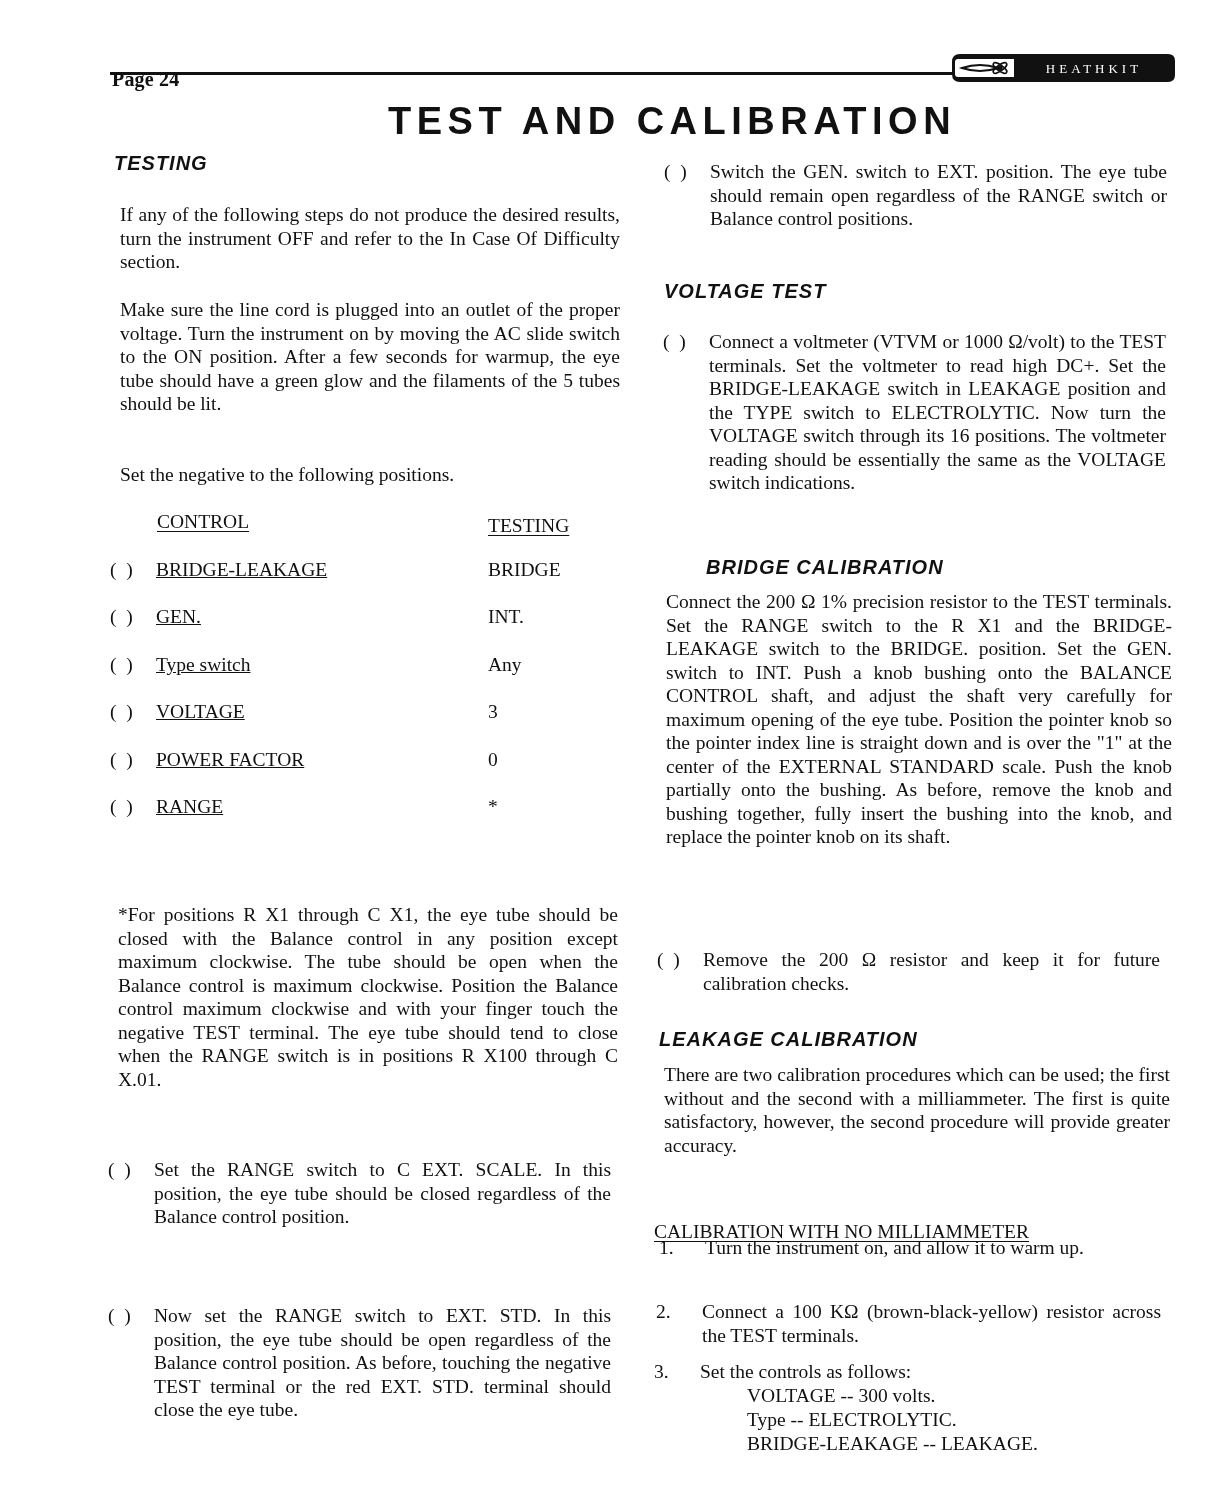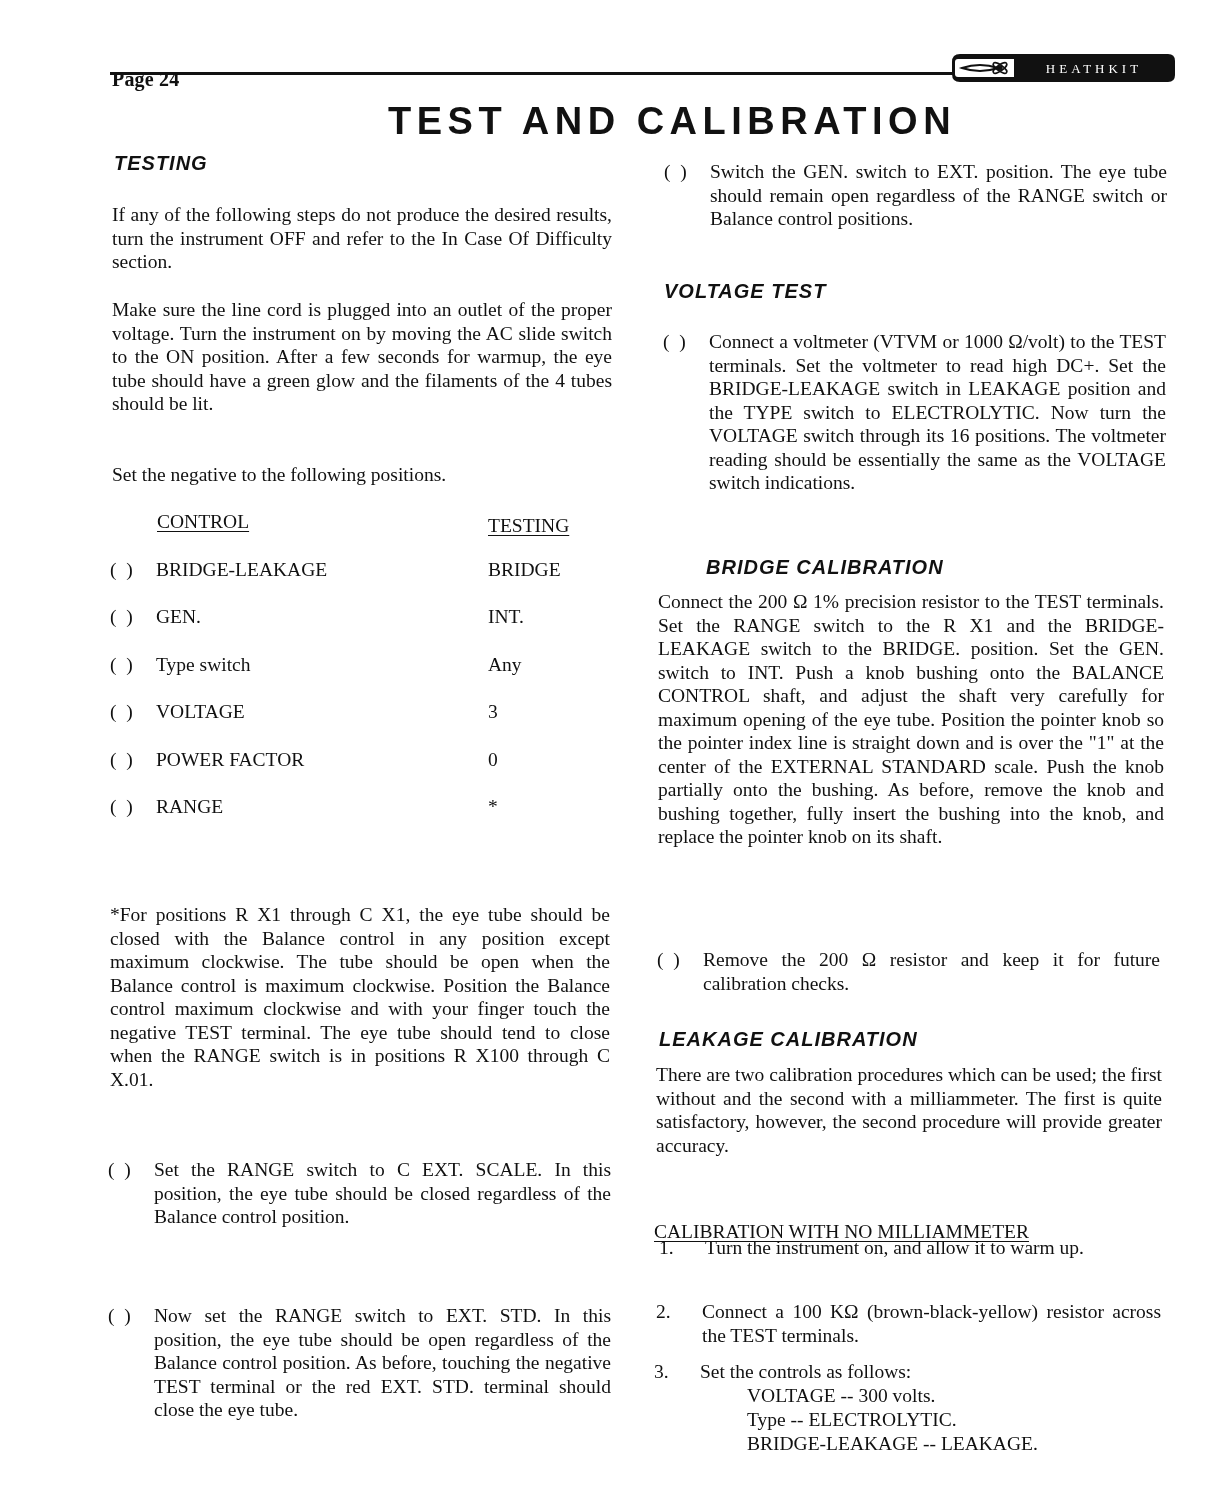--- a/index.html
+++ b/index.html
@@ -5,27 +5,27 @@
   html, body { margin: 0; padding: 0; background: #ffffff; }
   body { width: 1232px; height: 1499px; position: relative; overflow: hidden; color: #111; font-family: "Liberation Serif", "DejaVu Serif", serif; }
   .page-num { position: absolute; left: 112px; top: 36px; font-size: 20px; font-weight: bold; letter-spacing: 0.2px; margin-top: 32px; }
   .rule { position: absolute; left: 110px; top: 72px; width: 846px; height: 3px; background: #111; }
   .logo { position: absolute; left: 950px; top: 52px; width: 226px; height: 32px; text-align: right; }
   .title { position: absolute; left: 388px; top: 100px; font-family: "Liberation Sans", "DejaVu Sans", sans-serif; font-weight: bold; font-size: 38px; letter-spacing: 5.5px; white-space: nowrap; }
   .col { position: absolute; font-size: 19.5px; line-height: 23.5px; }
   .col-left { left: 112px; width: 500px; }
   .col-right { left: 657px; width: 506px; }
   .h { font-family: "Liberation Sans", "DejaVu Sans", sans-serif; font-weight: bold; font-size: 20px; letter-spacing: 1px; position: absolute; white-space: nowrap; font-style: italic; }
-  .p { position: absolute; text-align: justify; text-align-last: left; }
+  .p { position: absolute; text-align: justify; text-align-last: left; margin-left: 8px; }
   .chk { position: absolute; display: flex; }
   .chk .box { width: 46px; flex: none; white-space: pre; }
   .chk .txt { flex: 1; text-align: justify; }
   .ctrl-row { position: absolute; left: 110px; width: 500px; height: 24px; }
   .ctrl-row .box { position: absolute; left: 0; white-space: pre; }
-  .ctrl-row .name { position: absolute; left: 46px; white-space: nowrap; }
+  .ctrl-row .name { position: absolute; left: 46px; white-space: nowrap; text-decoration: underline; }
   .ctrl-row .val { position: absolute; left: 378px; white-space: nowrap; }
   .u { text-decoration: underline; text-underline-offset: 3px; white-space: nowrap; }
   .num { position: absolute; display: flex; }
   .num .n { width: 46px; flex: none; }
   .num .txt { flex: 1; text-align: justify; }
   .sub { position: absolute; left: 747px; white-space: nowrap; }
 </style>
 </head>
 <body>
 
@@ -41,21 +41,21 @@
       <ellipse cx="50" cy="16" rx="8" ry="3" transform="rotate(-35 50 16)"></ellipse>
       <circle cx="50" cy="16" r="2" fill="#111"></circle>
     </g>
     <text x="144" y="21" text-anchor="middle" fill="#fff" font-family="Liberation Serif, serif" font-size="13" letter-spacing="4">HEATHKIT</text>
   </svg>
 </div>
 <div class="title">TEST AND CALIBRATION</div>
 
 <div class="h" style="left:114px; top:152px;">TESTING</div>
 <div class="col col-left p" style="top:203px;">If any of the following steps do not produce the desired results, turn the instrument OFF and refer to the In Case Of Difficulty section.</div>
-<div class="col col-left p" style="top:298px;">Make sure the line cord is plugged into an outlet of the proper voltage. Turn the instrument on by moving the AC slide switch to the ON position. After a few seconds for warmup, the eye tube should have a green glow and the filaments of the 4 tubes should be lit.</div>
+<div class="col col-left p" style="top:298px;">Make sure the line cord is plugged into an outlet of the proper voltage. Turn the instrument on by moving the AC slide switch to the ON position. After a few seconds for warmup, the eye tube should have a green glow and the filaments of the 5 tubes should be lit.</div>
 <div class="col col-left p" style="top:463px;">Set the negative to the following positions.</div>
 
 <div class="col" style="left:157px; top:510px;"><span class="u">CONTROL</span></div>
 <div class="col" style="left:488px; top:514px;"><span class="u">TESTING</span></div>
 
 <div class="col ctrl-row" style="top:558px;">
   <span class="box">(  )</span>
   <span class="name">BRIDGE-LEAKAGE</span>
   <span class="val">BRIDGE</span>
 </div>

